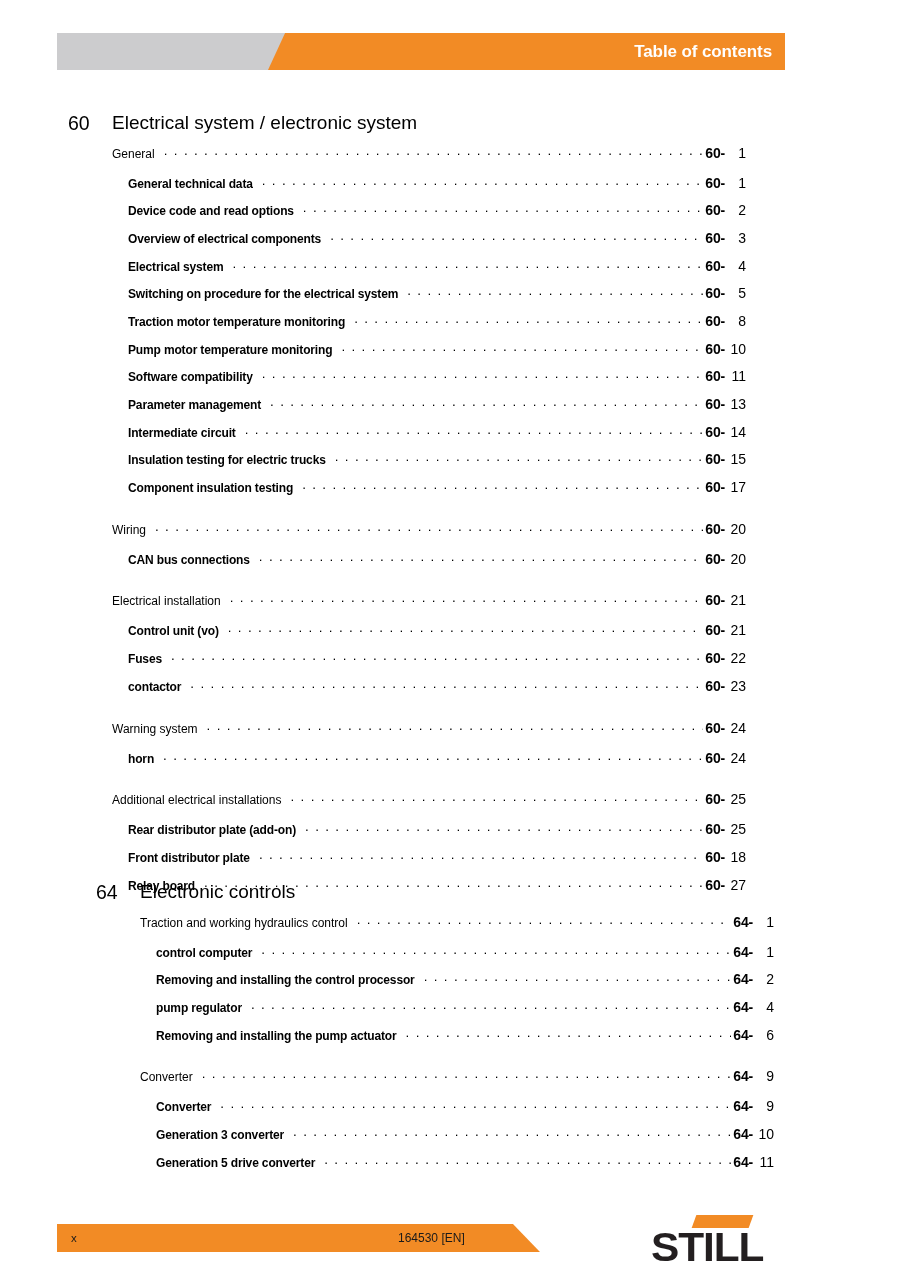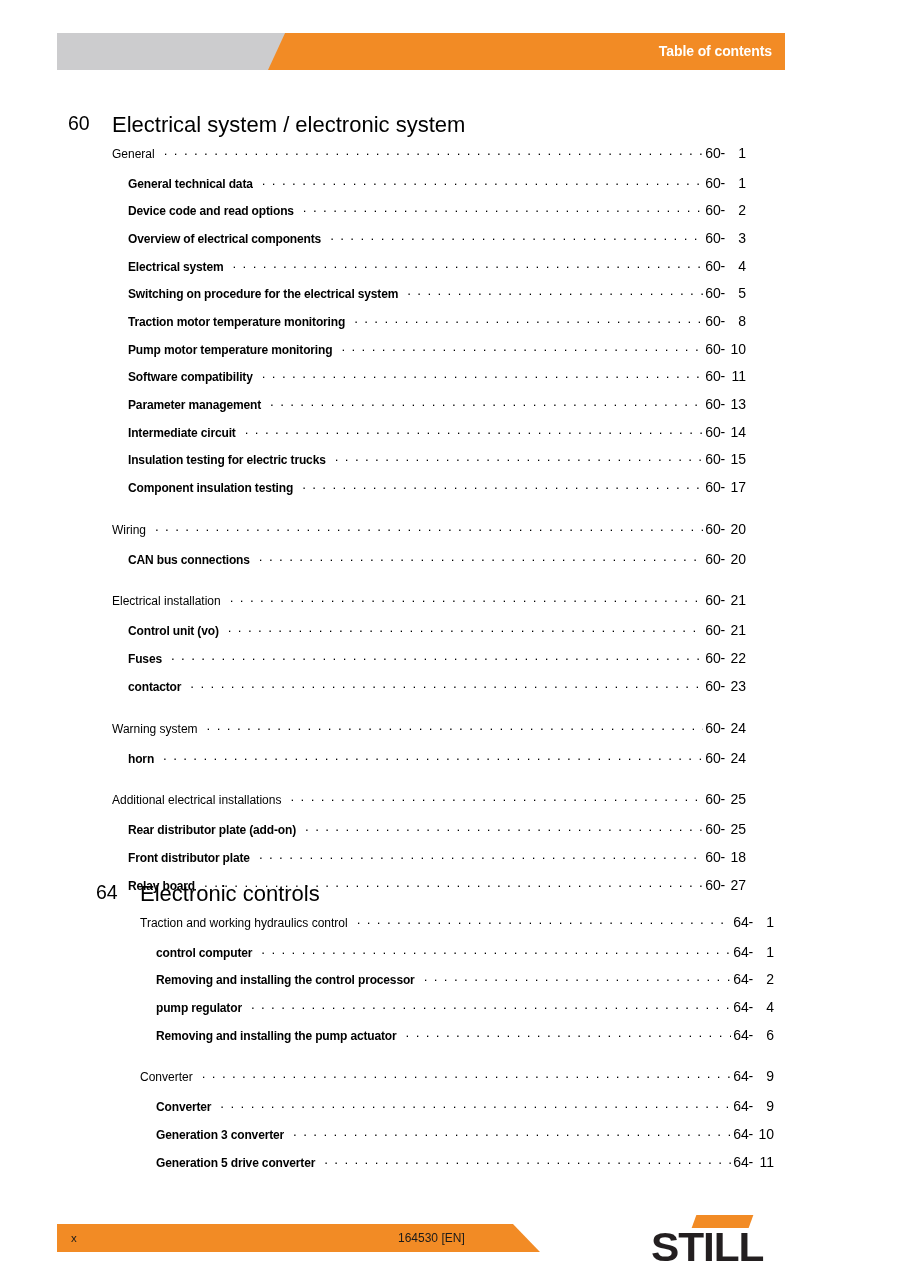--- a/index.html
+++ b/index.html
@@ -36,21 +36,21 @@
     background: #f28b25;
     clip-path: polygon(3.3% 0, 100% 0, 100% 100%, 0 100%);
   }
   .header-title {
     position: absolute;
     right: 137px;
     top: 0;
     height: 37px;
     line-height: 37px;
     color: #ffffff;
-    font-size: 14px;
+    font-size: 17px;
     font-weight: bold;
     letter-spacing: -0.1px;
     white-space: nowrap;
   }
 
   
   .toc {
     position: absolute;
     left: 0; top: 0;
     width: 909px;
@@ -69,21 +69,21 @@
   }
   .chapter-num {
     position: absolute;
     left: 68px; top: 0;
     font-size: 19.5px;
     font-weight: normal;
   }
   .chapter-title {
     position: absolute;
     left: 112px; top: 0;
-    font-size: 22px;
+    font-size: 19px;
     font-weight: normal;
     text-align: center;
   }
 
   
   .group { position: relative; }
 
   .row {
     position: relative;
     height: 27.7px;
@@ -116,21 +116,21 @@
     letter-spacing: 0.6px;
     white-space: nowrap;
   }
   .pageno {
     flex: 0 0 auto;
     display: flex;
     justify-content: flex-end;
     align-items: baseline;
   }
   .pageno .chap {
-    font-weight: normal;
+    font-weight: bold;
     letter-spacing: -0.2px;
   }
   .pageno .pg {
     display: inline-block;
     min-width: 21px;
     text-align: right;
   }
 
   
   .row.lvl1 .row-inner { left: 112px; right: 157px; }

